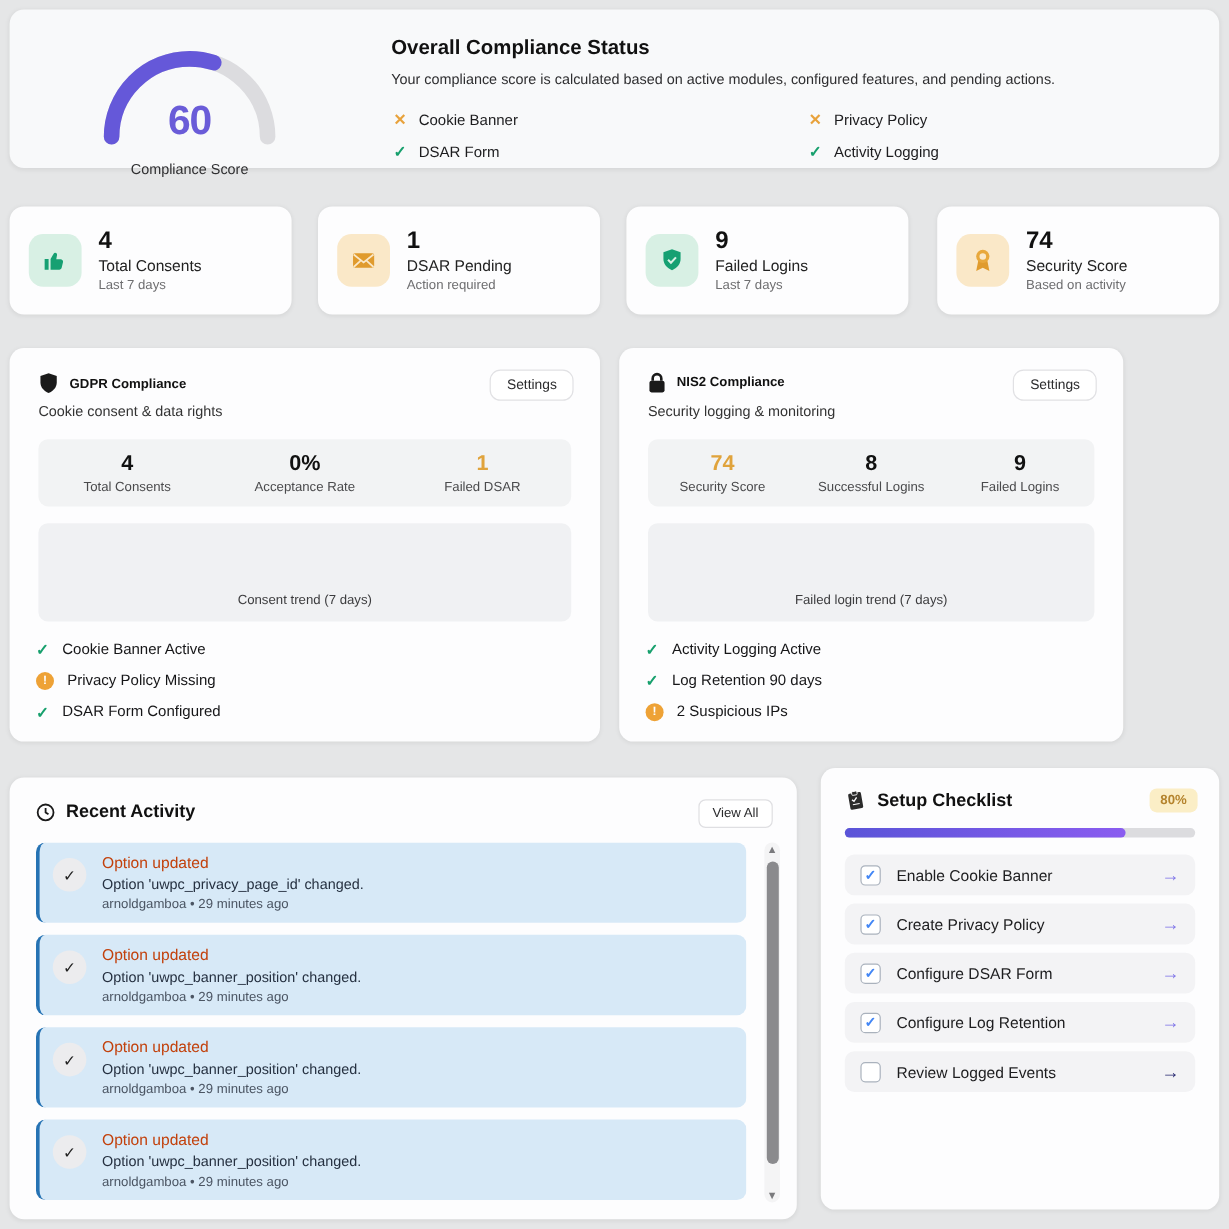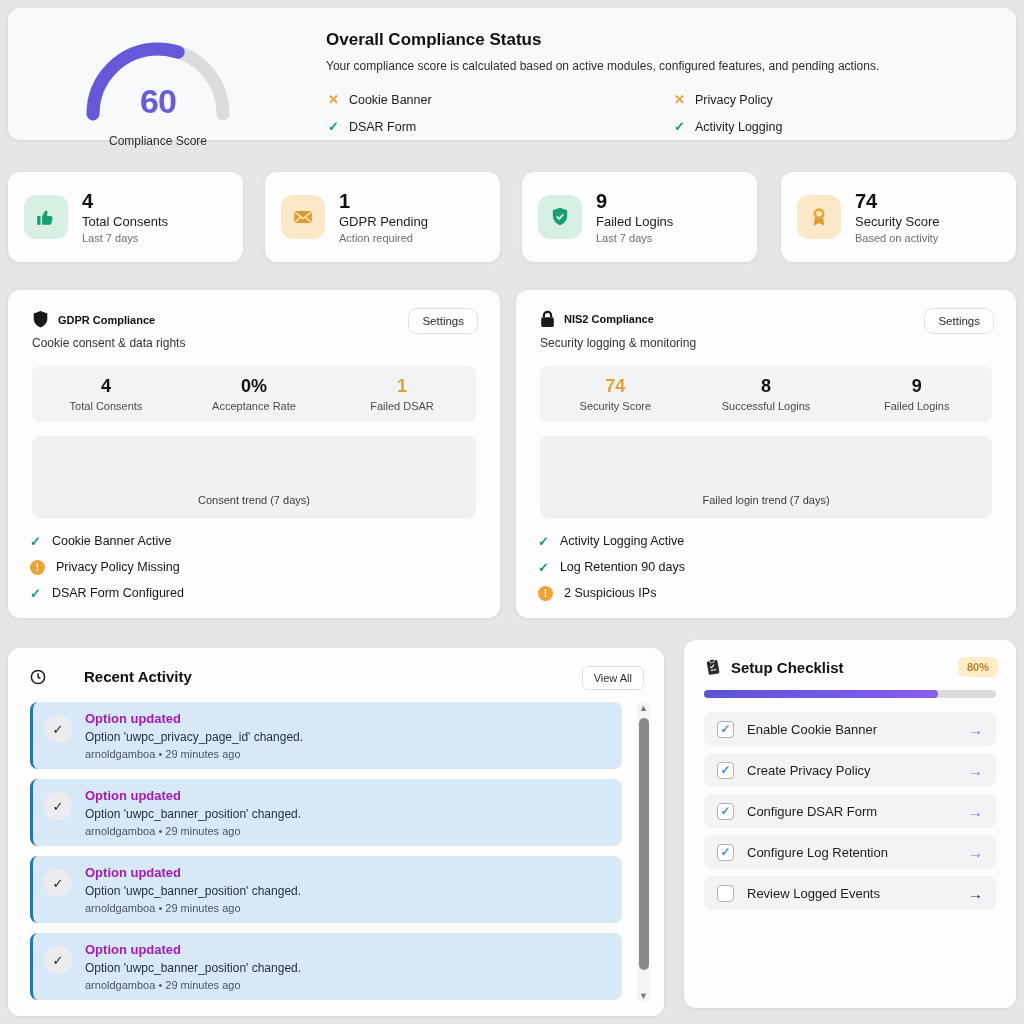--- a/index.html
+++ b/index.html
@@ -57,29 +57,29 @@
   .mod-chart { position:absolute; left:24px; top:146px; right:24px; height:82px; background:#f0f1f3;
                border-radius:8px; }
   .chart-label { position:absolute; left:0; right:0; top:58px; text-align:center; font-size:11px; color:#3c3c3e; }
   .mod-status { position:absolute; left:22px; top:238px; right:24px; }
   .st-item { display:flex; align-items:center; gap:11px; height:26px; font-size:12.5px; color:#161618; }
   .warn-dot { width:15px; height:15px; border-radius:50%; background:#eea236; color:#fff; font-size:10px;
               font-weight:bold; display:flex; align-items:center; justify-content:center; }
   
   .activity-card { left:8px; top:648px; width:656px; height:368px; }
   .act-head { position:absolute; left:22px; top:20px; display:flex; align-items:center; gap:9px; }
-  .act-title { font-size:15px; font-weight:bold; color:#111;margin-left:29px; }
+  .act-title { font-size:15px; font-weight:bold; color:#111; }
   .viewall-btn { position:absolute; right:20px; top:18px; font-size:11px; color:#2b2b2d; background:#fff;
                  border:1px solid #dfdfe2; border-radius:6px; padding:5px 11px; cursor:pointer; }
   .act-list { position:absolute; left:22px; top:54px; width:592px; height:298px; overflow:hidden; }
   .act-item { background:#d7e9f7; border-left:3px solid #2673b4; border-radius:8px; padding:9px 14px 9px 11px;
               margin-bottom:10px; display:flex; gap:13px; }
   .act-ico { width:28px; height:28px; border-radius:50%; background:#ececee; color:#222; display:flex;
              align-items:center; justify-content:center; font-size:13px; margin-top:4px; flex:0 0 28px; }
-  .act-item-title { font-size:13px; font-weight:bold; color:#a21caf; }
+  .act-item-title { font-size:13px; font-weight:normal; color:#c2410c; }
   .act-item-desc { font-size:12px; color:#253040; margin-top:4px; }
   .act-item-meta { font-size:11px; color:#4b5563; margin-top:4px; }
   .scrollbar { position:absolute; right:14px; top:54px; width:13px; height:300px; background:#f4f4f5; border-radius:7px; }
   .sb-thumb { position:absolute; left:1.5px; top:16px; width:10px; height:252px; background:#8a8a8d; border-radius:5px; }
   .sb-up, .sb-down { position:absolute; left:0; width:13px; text-align:center; font-size:9px; color:#7a7a7d; }
   .sb-up { top:1px; } .sb-down { bottom:1px; }
   
   .checklist-card { left:684px; top:640px; width:332px; height:368px; }
   .cl-head { position:absolute; left:20px; top:18px; display:flex; align-items:center; gap:9px; }
   .cl-title { font-size:15px; font-weight:bold; color:#111; }
@@ -149,21 +149,21 @@
 <div class="card stat-card" style="left:265px;">
   <div class="inner">
     <div class="stat-ico tint-orange">
       <svg width="22" height="22" viewBox="0 0 20 20">
           <rect x="2" y="4.5" width="16" height="11" rx="1.5" fill="#e09b2d"></rect>
           <path d="M2.5 5.5l7.5 6 7.5-6M2.5 15l5.5-5M17.5 15l-5.5-5" stroke="#fae8c8" stroke-width="1.3" fill="none"></path>
         </svg>
     </div>
     <div>
       <div class="stat-val">1</div>
-      <div class="stat-label">GDPR Pending</div>
+      <div class="stat-label">DSAR Pending</div>
       <div class="stat-sub">Action required</div>
     </div>
   </div>
 </div>
 <div class="card stat-card" style="left:522px;">
   <div class="inner">
     <div class="stat-ico tint-green">
       <svg width="22" height="22" viewBox="0 0 20 20">
           <path fill="#16a072" d="M10 1.5l6.5 2.3v5c0 4.2-2.7 7-6.5 8.7-3.8-1.7-6.5-4.5-6.5-8.7v-5z"></path>
           <path d="M7 9.5l2.2 2.2 3.8-4" stroke="#d8f0e4" stroke-width="1.6" fill="none"></path>
@@ -228,21 +228,21 @@
       <span class="warn-dot">!</span>
       <span>Privacy Policy Missing</span>
     </div>
     <div class="st-item">
       <span class="mark-ok">✓</span>
       <span>DSAR Form Configured</span>
     </div>
   </div>
 </div>
 
-<div class="card module-card" style="left:516px; width:500px;">
+<div class="card module-card" style="left:516px; width:420px;">
   <div class="mod-head">
     <svg width="15" height="18" viewBox="0 0 16 20">
         <rect x="1" y="8" width="14" height="11" rx="2" fill="#1a1a1a"></rect>
         <path d="M4 8V6a4 4 0 0 1 8 0v2" stroke="#1a1a1a" stroke-width="2.4" fill="none"></path>
       </svg>
     <span class="mod-title">NIS2 Compliance</span>
   </div>
   <button class="settings-btn">Settings</button>
   <div class="mod-sub">Security logging &amp; monitoring</div>
   <div class="mod-strip">

